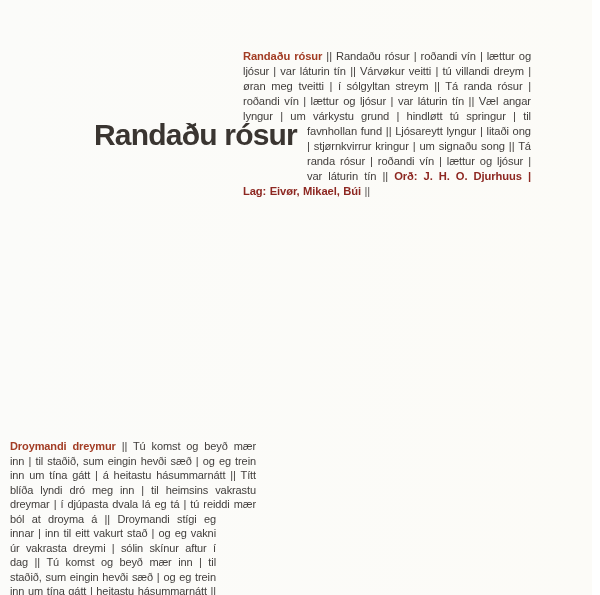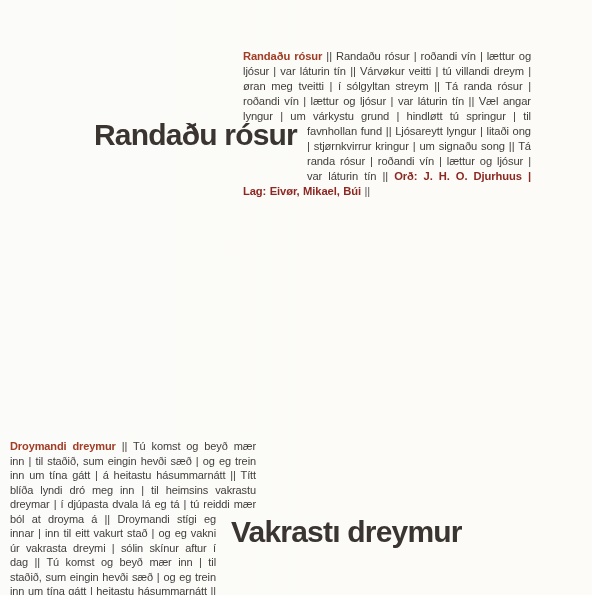--- a/index.html
+++ b/index.html
@@ -90,15 +90,14 @@
   <div class="display-title display-title-1">Randaðu rósur</div>
 
   <p class="lyrics lyrics-2">
     <span class="wrap-spacer-right"></span>
     <span class="song-ref">Droymandi dreymur</span>
     <span class="lyrics-body">|| Tú komst og beyð mær inn | til staðið, sum eingin hevði sæð | og eg trein inn um tína gátt | á heitastu hásummarnátt || Títt blíða lyndi dró meg inn | til heimsins vakrastu dreymar | í djúpasta dvala lá eg tá | tú reiddi mær ból at droyma á || Droymandi stígi eg innar | inn til eitt vakurt stað | og eg vakni úr vakrasta dreymi | sólin skínur aftur í dag || Tú komst og beyð mær inn | til staðið, sum eingin hevði sæð | og eg trein inn um tína gátt | heitastu hásummarnátt ||</span>
     <span class="credits">Orð og lag: Eivør</span>
     
   </p>
 
-  <div class="display-title display-title-2">Vakrastı dreymur</div>
 
 </div>
 
 </body></html>

